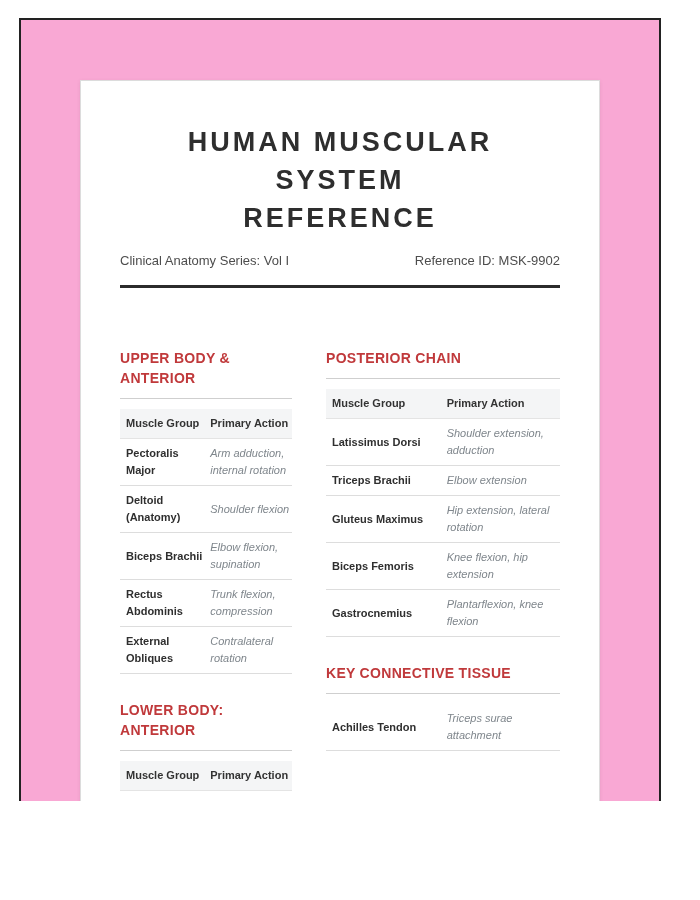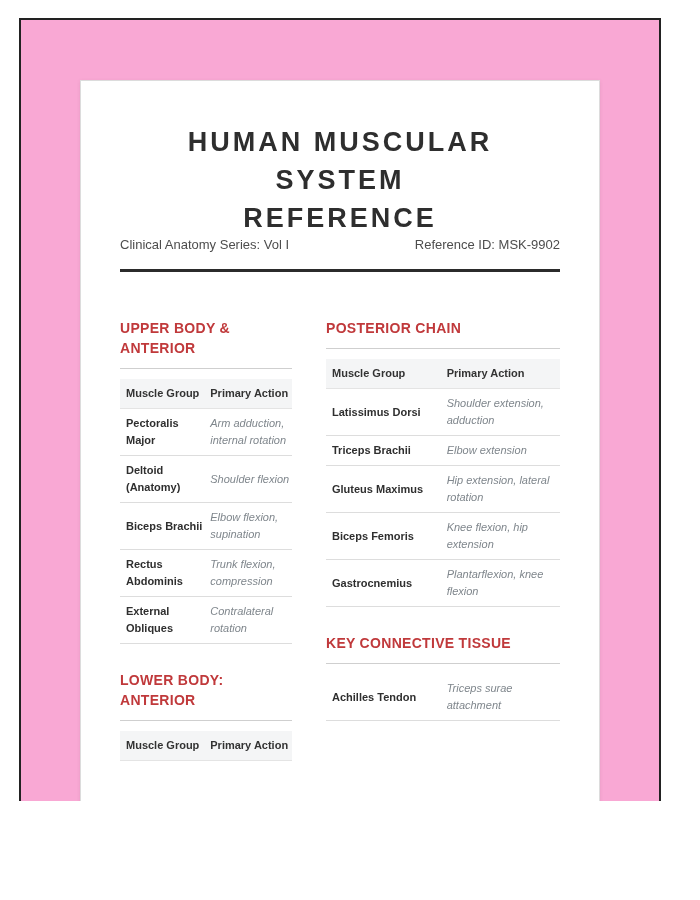--- a/index.html
+++ b/index.html
@@ -34,33 +34,34 @@
     font-size: 27px;
     font-weight: bold;
     letter-spacing: 3px;
     line-height: 38px;
     color: #2e2e2e;
   }
   .doc-title span { display: block; }
   .meta-row {
     display: flex;
     justify-content: space-between;
+    margin-top: 16px;
     font-size: 13px;
     color: #4d4d4d;
   }
   .title-rule {
     margin-top: 17px;
     height: 3px;
     background: #2b2b2b;
   }
   .columns {
     display: grid;
     grid-template-columns: 172px 1fr;
     column-gap: 34px;
-    margin-top: 46px;
+    margin-top: 60px;
   }
   .section-heading {
     font-size: 14px;
     font-weight: bold;
     letter-spacing: 0.3px;
     line-height: 20px;
     color: #c0393b;
     padding-bottom: 10px;
     border-bottom: 1px solid #cfcfcf;
   }

